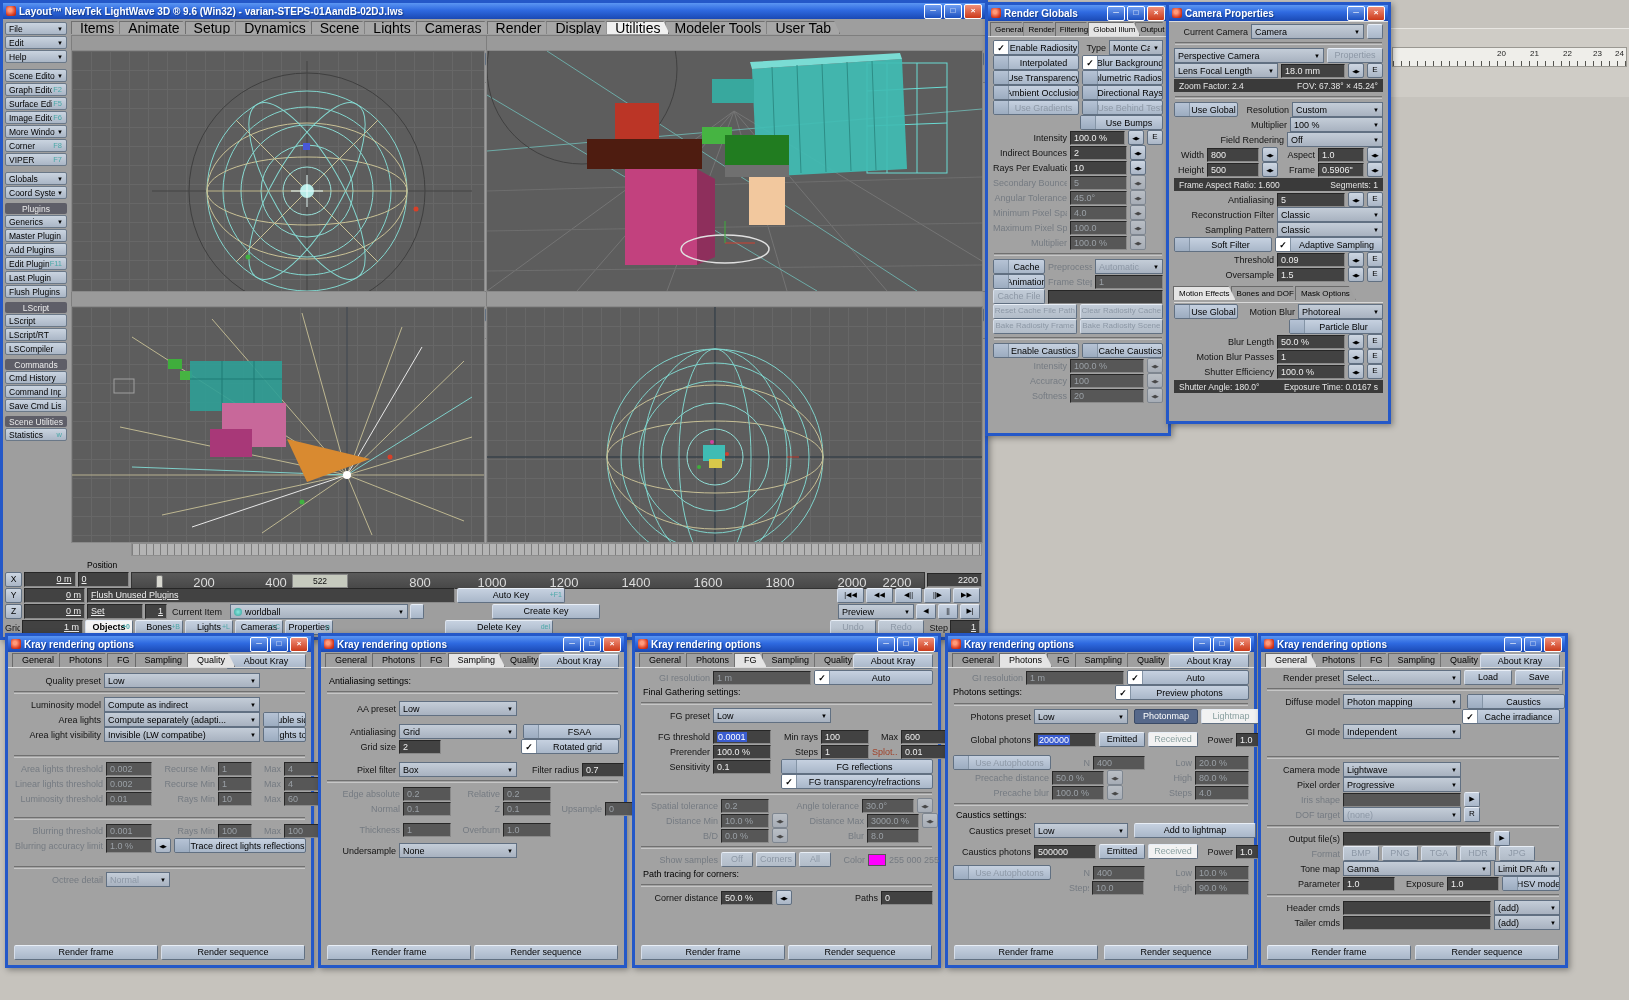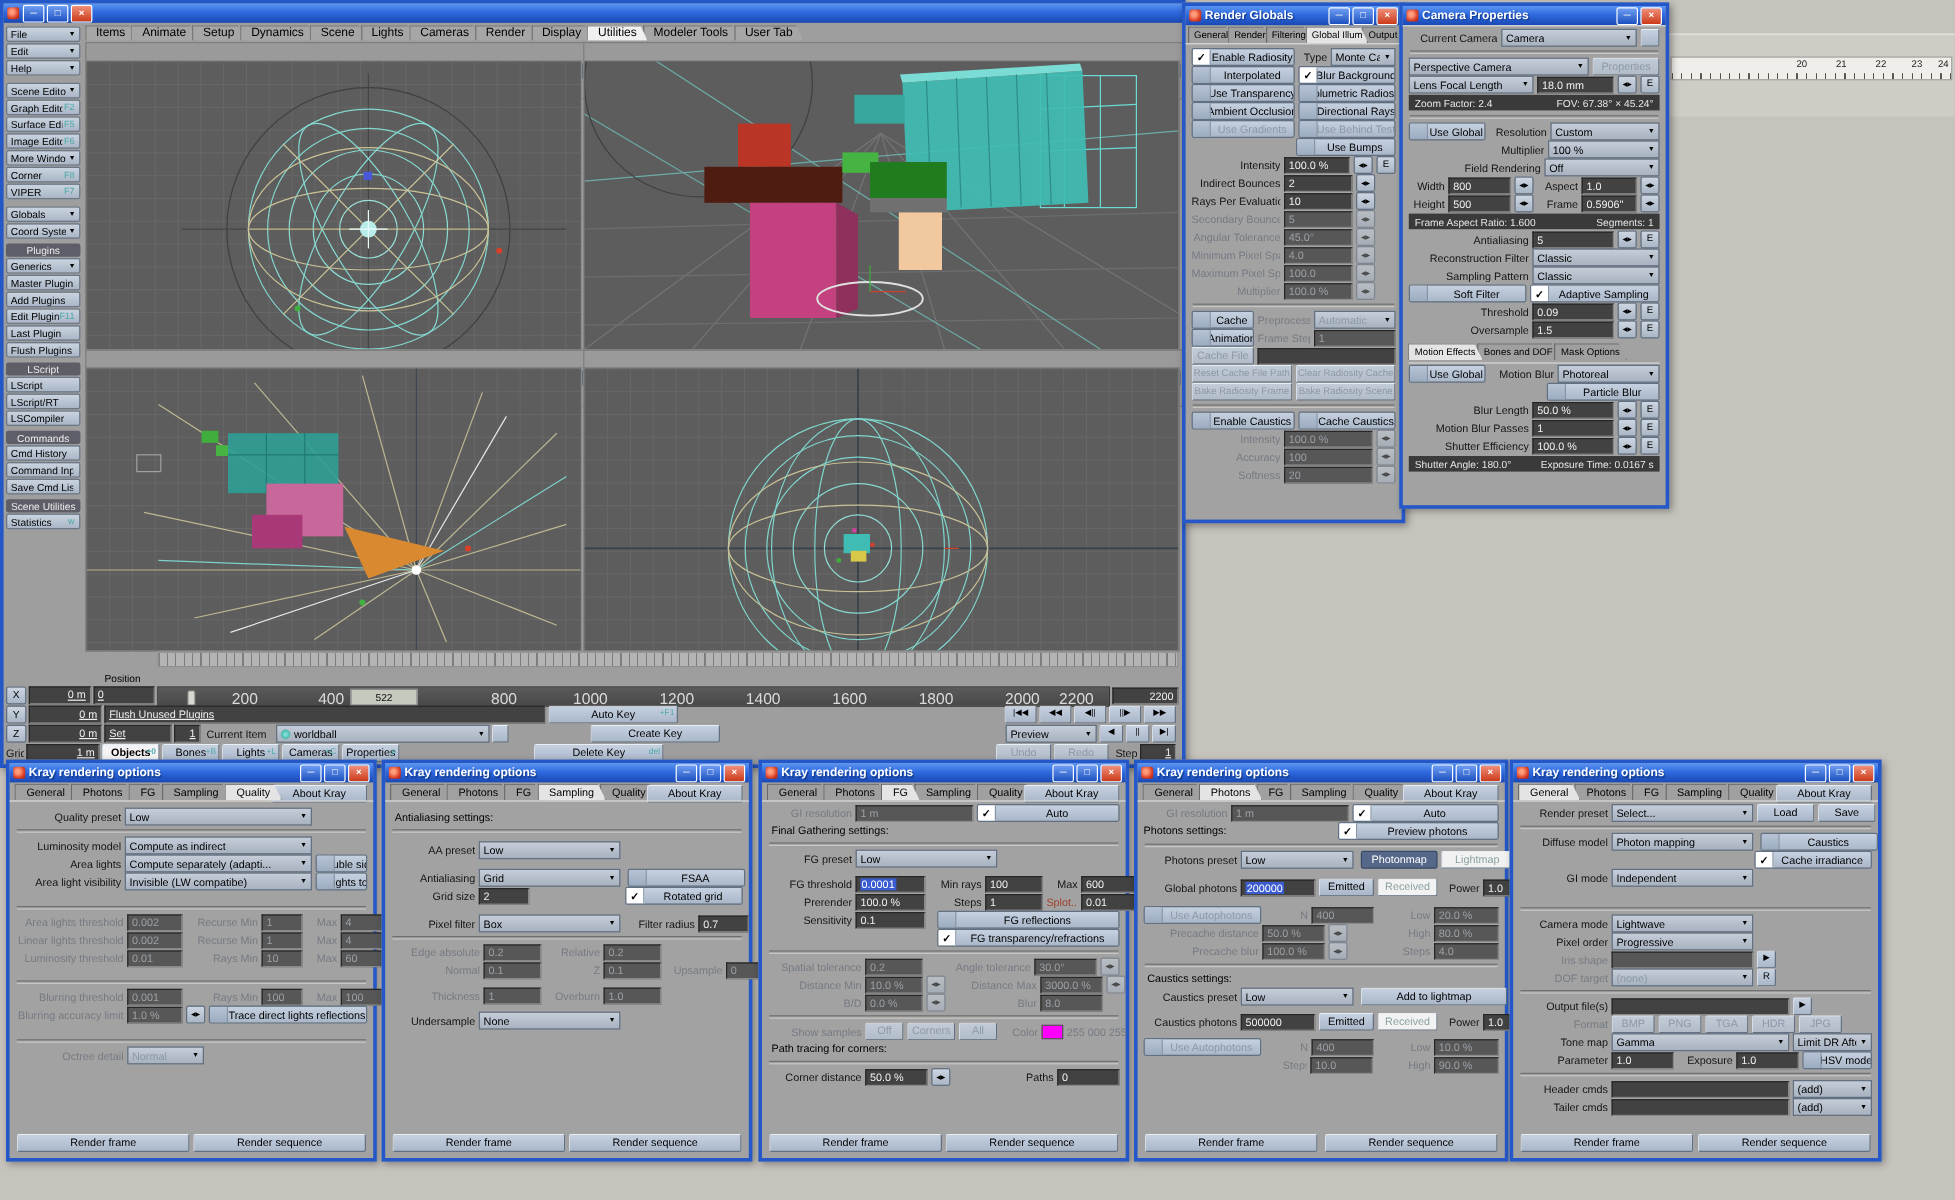--- a/index.html
+++ b/index.html
@@ -54,21 +54,21 @@
   
   .w14{width:14px;flex-basis:14px}.w20{width:20px;flex-basis:20px}.w24{width:24px;flex-basis:24px}.w26{width:26px;flex-basis:26px}.w28{width:28px;flex-basis:28px}.w30{width:30px;flex-basis:30px}.w32{width:32px;flex-basis:32px}.w34{width:34px;flex-basis:34px}.w38{width:38px;flex-basis:38px}.w40{width:40px;flex-basis:40px}.w44{width:44px;flex-basis:44px}.w46{width:46px;flex-basis:46px}.w48{width:48px;flex-basis:48px}.w50{width:50px;flex-basis:50px}.w54{width:54px;flex-basis:54px}.w56{width:56px;flex-basis:56px}.w58{width:58px;flex-basis:58px}.w60{width:60px;flex-basis:60px}.w62{width:62px;flex-basis:62px}.w70{width:70px;flex-basis:70px}.w74{width:74px;flex-basis:74px}.w78{width:78px;flex-basis:78px}.w84{width:84px;flex-basis:84px}.w86{width:86px;flex-basis:86px}.w88{width:88px;flex-basis:88px}.w90{width:90px;flex-basis:90px}.w92{width:92px;flex-basis:92px}.w96{width:96px;flex-basis:96px}.w100{width:100px;flex-basis:100px}.w110{width:110px;flex-basis:110px}.w132{width:132px;flex-basis:132px}.w140{width:140px;flex-basis:140px}.w148{width:148px;flex-basis:148px}.w150{width:150px;flex-basis:150px}
   
   #mainwin{left:0;top:0;width:982px;height:634px;background:#9e9e9e;}
   .sbtn{height:11px;margin:1px 2px;background:linear-gradient(#cad4e0,#aab6c6);border:1px solid #6a7888;border-radius:2px;font-size:8.5px;display:flex;align-items:center;padding:0 3px;line-height:10px;}
   .sbtn .sl{flex:1;text-align:left;white-space:nowrap;overflow:hidden;}
   .sbtn .sh{color:#4aa8a8;font-size:7.5px;padding:0 1px;}
   .sbtn .sa{font-size:6px;}
   .shdr{height:11px;margin:4px 2px 1px 2px;background:#5e5e68;color:#ececec;border-radius:2px;font-size:8.5px;display:flex;align-items:center;justify-content:center;}
   .mtabs{position:absolute;left:68px;top:18px;height:13px;display:flex;align-items:flex-end;}
-  .mtab{height:12px;line-height:12px;padding:0 8px;background:#a6a6a6;border:1px solid #707070;border-bottom:none;clip-path:polygon(0 0,calc(100% - 6px) 0,100% 100%,0 100%);margin-right:-4px;font-size:10px;}
+  .mtab{height:12px;line-height:12px;padding:0 8px;background:#a6a6a6;border:1px solid #707070;border-bottom:none;clip-path:polygon(0 0,calc(100% - 6px) 0,100% 100%,0 100%);margin-right:-4px;font-size:14px;}
   .mtab.active{background:#f0f0f0;z-index:2;position:relative;}
   .vph{position:absolute;height:14px;background:#9a9a9a;display:flex;align-items:center;gap:2px;padding:16px 2px;border:1px solid #7e7e7e;}
   .vbtn{background:linear-gradient(#c6d1e0,#a9b7c9);border:1px solid #617082;height:11px;line-height:10px;padding:0 4px;font-size:8.5px;border-radius:2px;display:flex;align-items:center;gap:2px;}
   .vico{width:13px;height:12px;background:linear-gradient(#cdd6e2,#aab6c6);border:1px solid #617082;border-radius:2px;text-align:center;line-height:11px;font-size:8px;flex:0 0 13px;}
   .vp{position:absolute;background-color:#5d5d5d;background-image:linear-gradient(#676767 1px,transparent 1px),linear-gradient(90deg,#676767 1px,transparent 1px);background-size:19px 19px;border:1px solid #8a8a8a;overflow:hidden;}
   .fruler{position:absolute;left:128px;top:540px;width:849px;height:11px;background:#b4b4b4;background-image:repeating-linear-gradient(90deg,#7e7e7e 0 1px,transparent 1px 7px);border:1px solid #8e8e8e;}
   .track{position:absolute;left:128px;top:569px;width:792px;height:15px;background:linear-gradient(#5a5a5a,#484848);border:1px solid #333;color:#d8d8d8;}
   .tlab{position:absolute;top:2px;transform:translateX(-50%);font-size:13px;color:#dcdcdc;}
   .curbox{position:absolute;top:1px;height:12px;width:54px;background:#c6cabe;border:1px solid #888;color:#111;text-align:center;line-height:12px;font-size:8.5px;}
   .marker{position:absolute;left:24px;top:2px;width:5px;height:11px;background:#d8d8d0;border:1px solid #777;border-radius:2px 2px 1px 1px;}
@@ -95,20 +95,21 @@
         <span class="rnum" style="left:137px">21</span>
         <span class="rnum" style="left:170px">22</span>
         <span class="rnum" style="left:200px">23</span>
         <span class="rnum" style="left:222px">24</span>
     </div>
   </div>
 
   <div class="dlg" id="mainwin">
     <div class="tb">
       <span class="appico"></span>
+      <span class="tbt">Layout™ NewTek LightWave 3D ® 9.6  (Win32) - varian-STEPS-01AandB-02DJ.lws</span>
       <span class="cbs">
         <span class="cb">─</span>
         <span class="cb">□</span>
         <span class="cb close">×</span>
       </span>
     </div>
 
     <div class="mtabs">
       <span class="mtab"><span>Items</span></span>
         <span class="mtab"><span>Animate</span></span>

